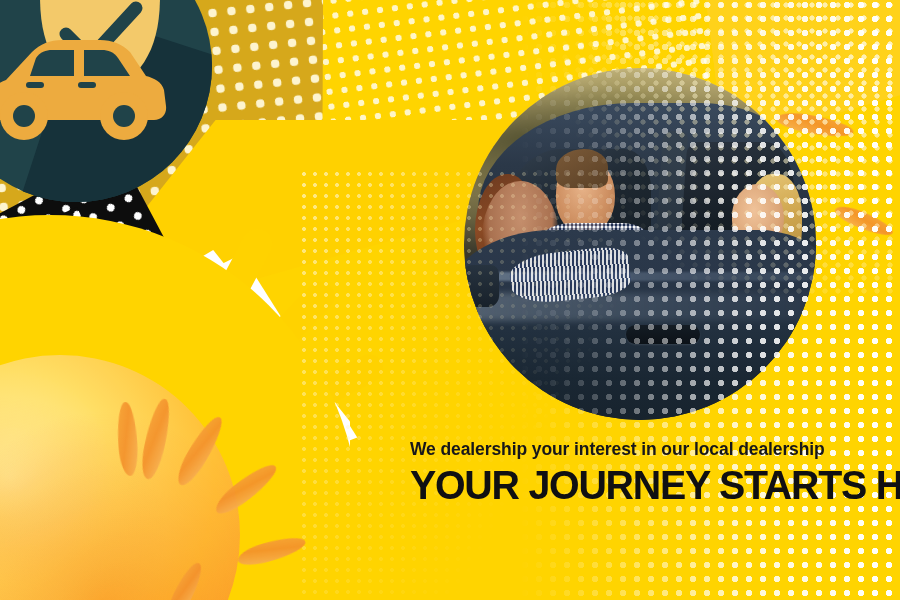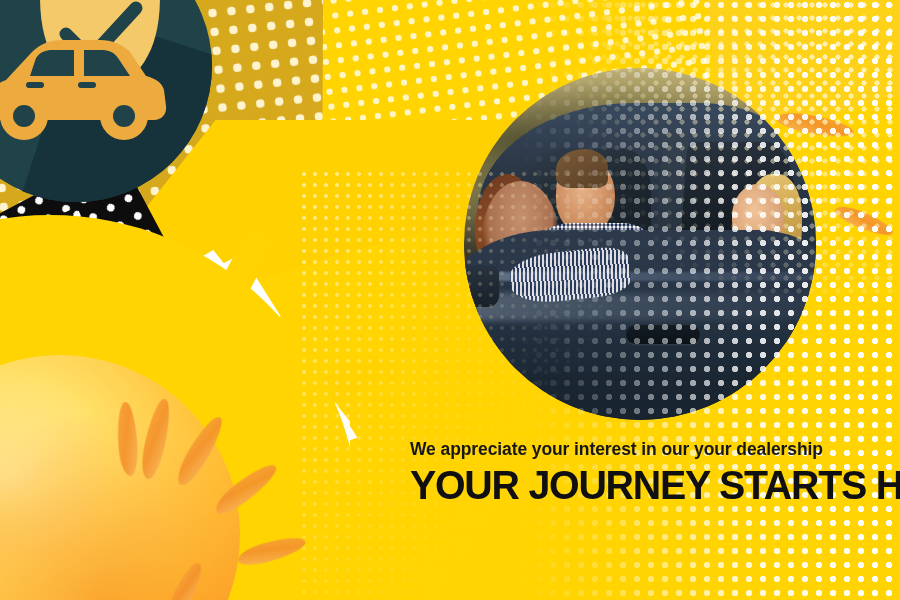--- a/index.html
+++ b/index.html
@@ -359,17 +359,17 @@
       </g>
 
       <g>
         <rect x="86" y="152" width="18" height="6" rx="3" fill="#204349"></rect>
         <rect x="138" y="152" width="18" height="6" rx="3" fill="#204349"></rect>
       </g>
     </svg>
   </div>
 
   <div class="text-block">
-    <p class="kicker">We appreciate your interest in our your dealership</p>
+    <p class="kicker">We dealership your interest in our local dealership</p>
     <h1 class="headline">YOUR JOURNEY STARTS HERE</h1>
   </div>
 
 </div>
 
 </body></html>

